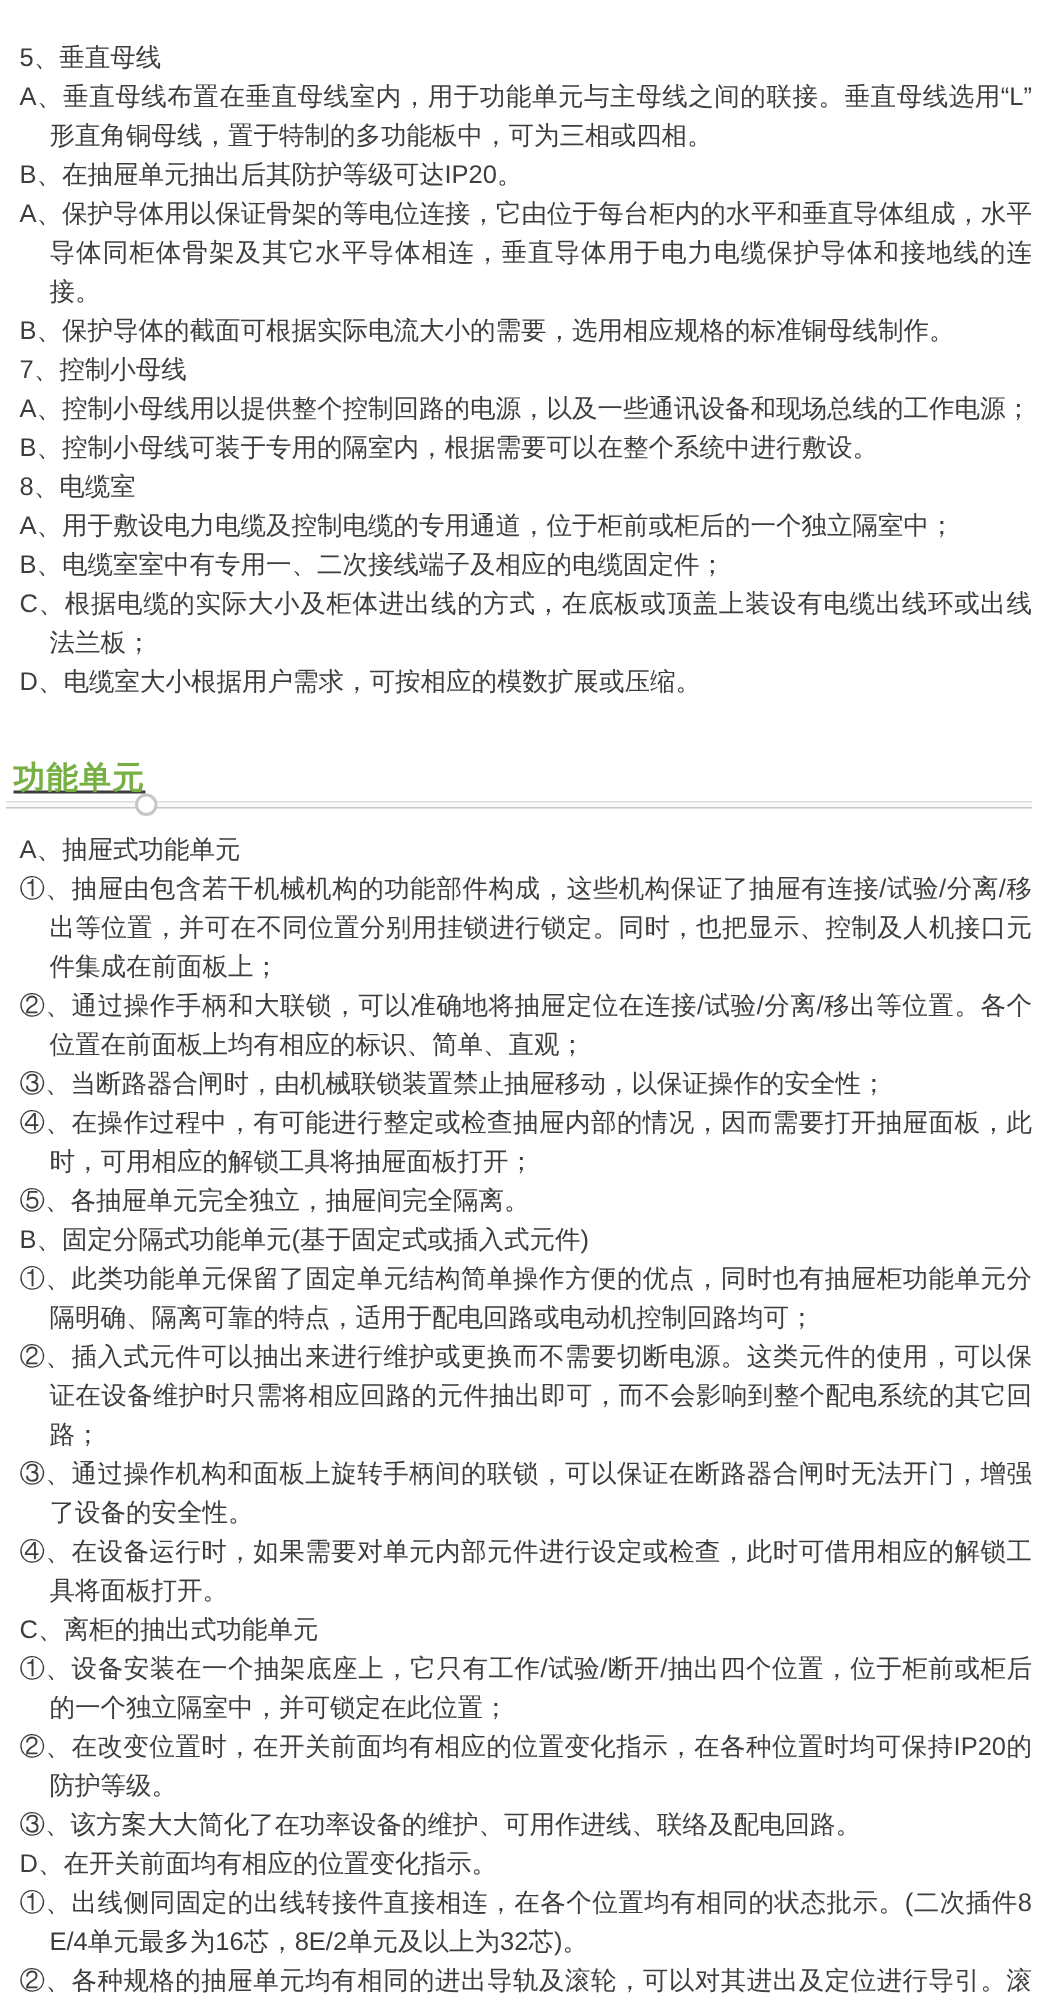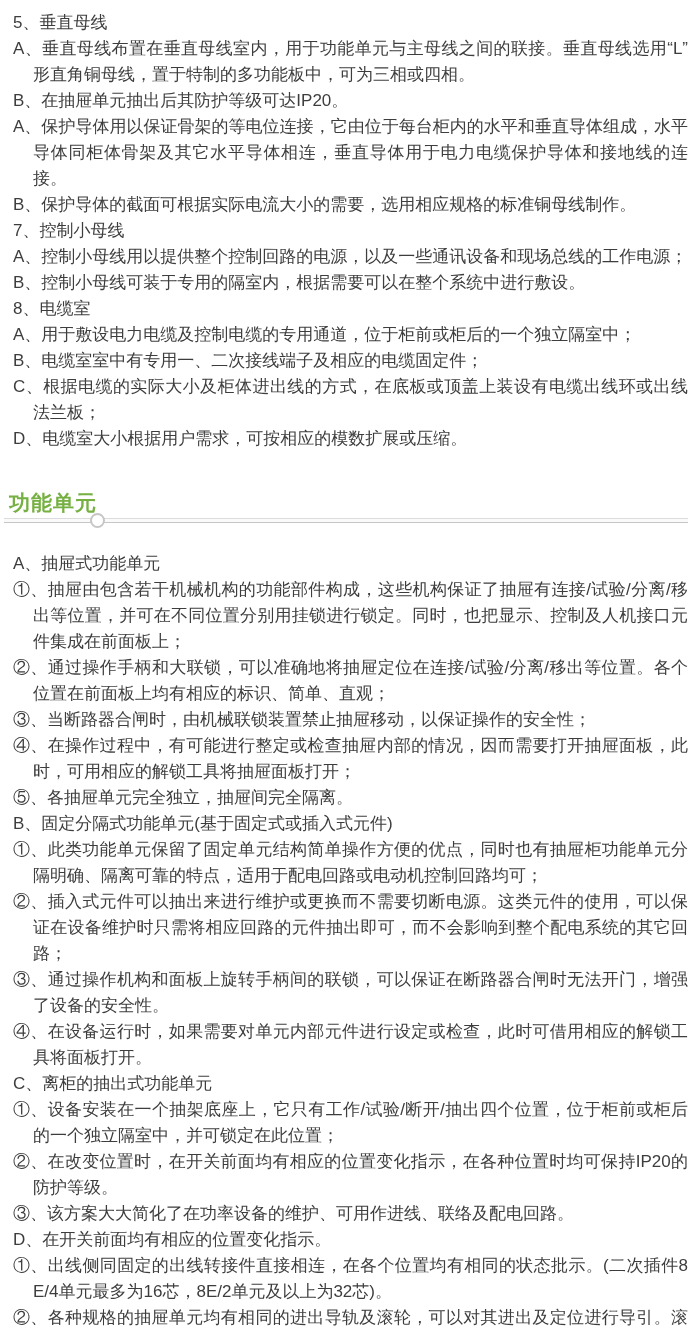--- a/index.html
+++ b/index.html
@@ -11,38 +11,39 @@
     width: 700px;
     height: 1332px;
     font-family: "Liberation Sans", sans-serif;
     color: #3d3d3d;
     overflow: hidden;
   }
   .page {
     box-sizing: border-box;
     width: 700px;
     height: 1332px;
-    padding: 10px 12px 0 13px;
+    padding: 26px 12px 0 13px;
     overflow: hidden;
     background: #ffffff;
   }
   
   .para {
     margin: 0;
     font-size: 17px;
     line-height: 26px;
     text-align: justify;
     padding-left: 20px;
     text-indent: -20px;
     word-break: break-all;
   }
   
   .section-header {
     margin-top: 40px;
-    margin-bottom: 28px;
+    margin-bottom: 15px;
+    text-decoration: underline;
   }
   .section-title {
     margin: 0 0 4px -4px;
     font-size: 21px;
     line-height: 22px;
     font-weight: bold;
     color: #76b043;
     letter-spacing: 1px;
   }
   .divider {

